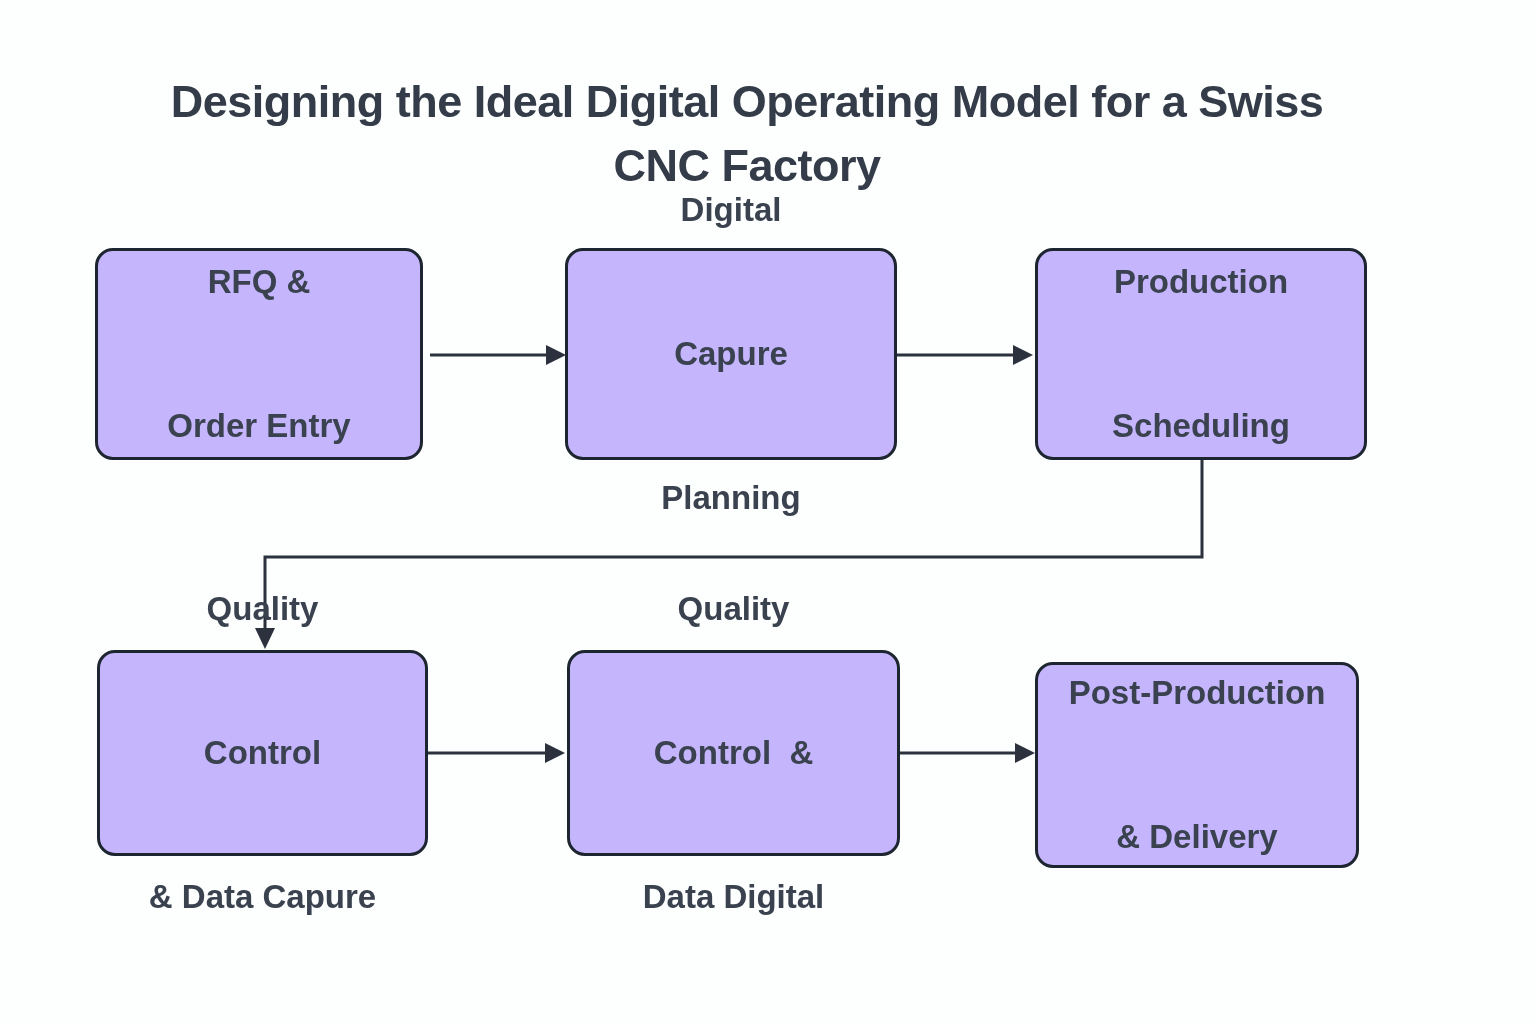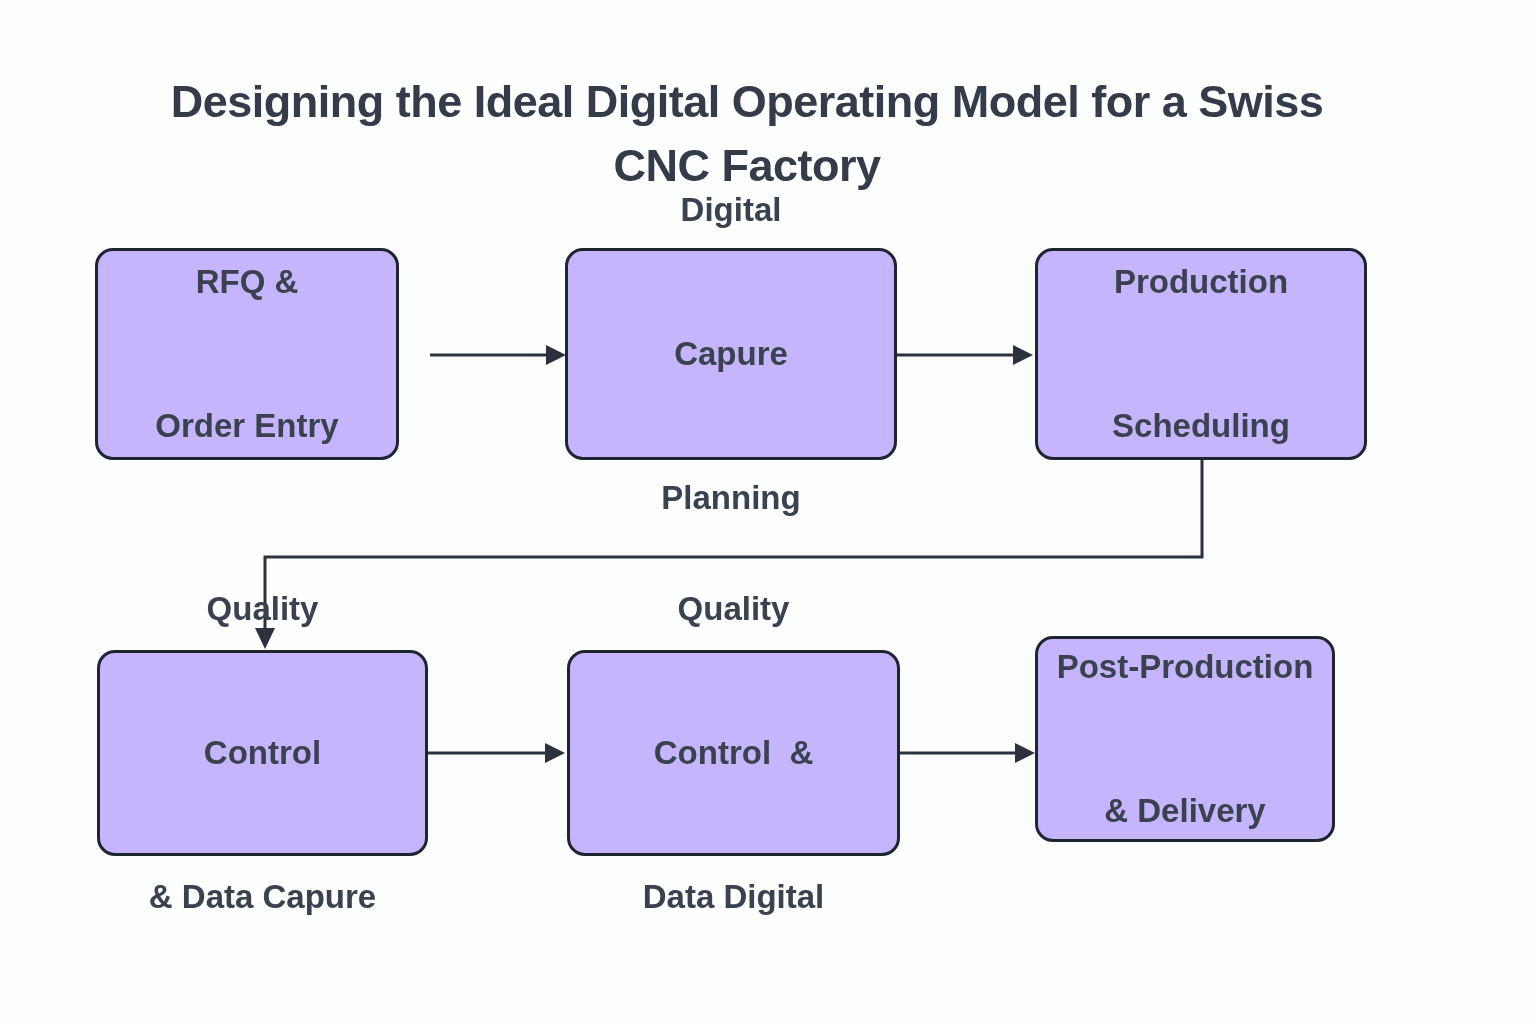--- a/index.html
+++ b/index.html
@@ -58,26 +58,26 @@
   }
   .node-label {
     color: #3a424f;
     font-size: 33px;
     line-height: 48px;
     font-weight: 600;
     white-space: pre-wrap;
   }
   .node-line { display: block; }
   
-  #node-1 { left: 95px;   top: 248px; width: 304px; height: 212px; }
+  #node-1 { left: 95px;   top: 248px; width: 328px; height: 212px; }
   #node-2 { left: 565px;  top: 248px; width: 332px; height: 212px; }
   #node-3 { left: 1035px; top: 248px; width: 332px; height: 212px; }
   #node-4 { left: 97px;   top: 650px; width: 331px; height: 206px; }
   #node-5 { left: 567px;  top: 650px; width: 333px; height: 206px; }
-  #node-6 { left: 1035px; top: 636px; width: 300px; height: 206px; }
+  #node-6 { left: 1035px; top: 662px; width: 324px; height: 206px; }
 </style>
 </head>
 <body>
 
 <div class="canvas">
 
   <h1 class="title">
     <span class="title-line">Designing the Ideal Digital Operating Model for a Swiss</span>
     <span class="title-line">CNC Factory</span>
   </h1>

